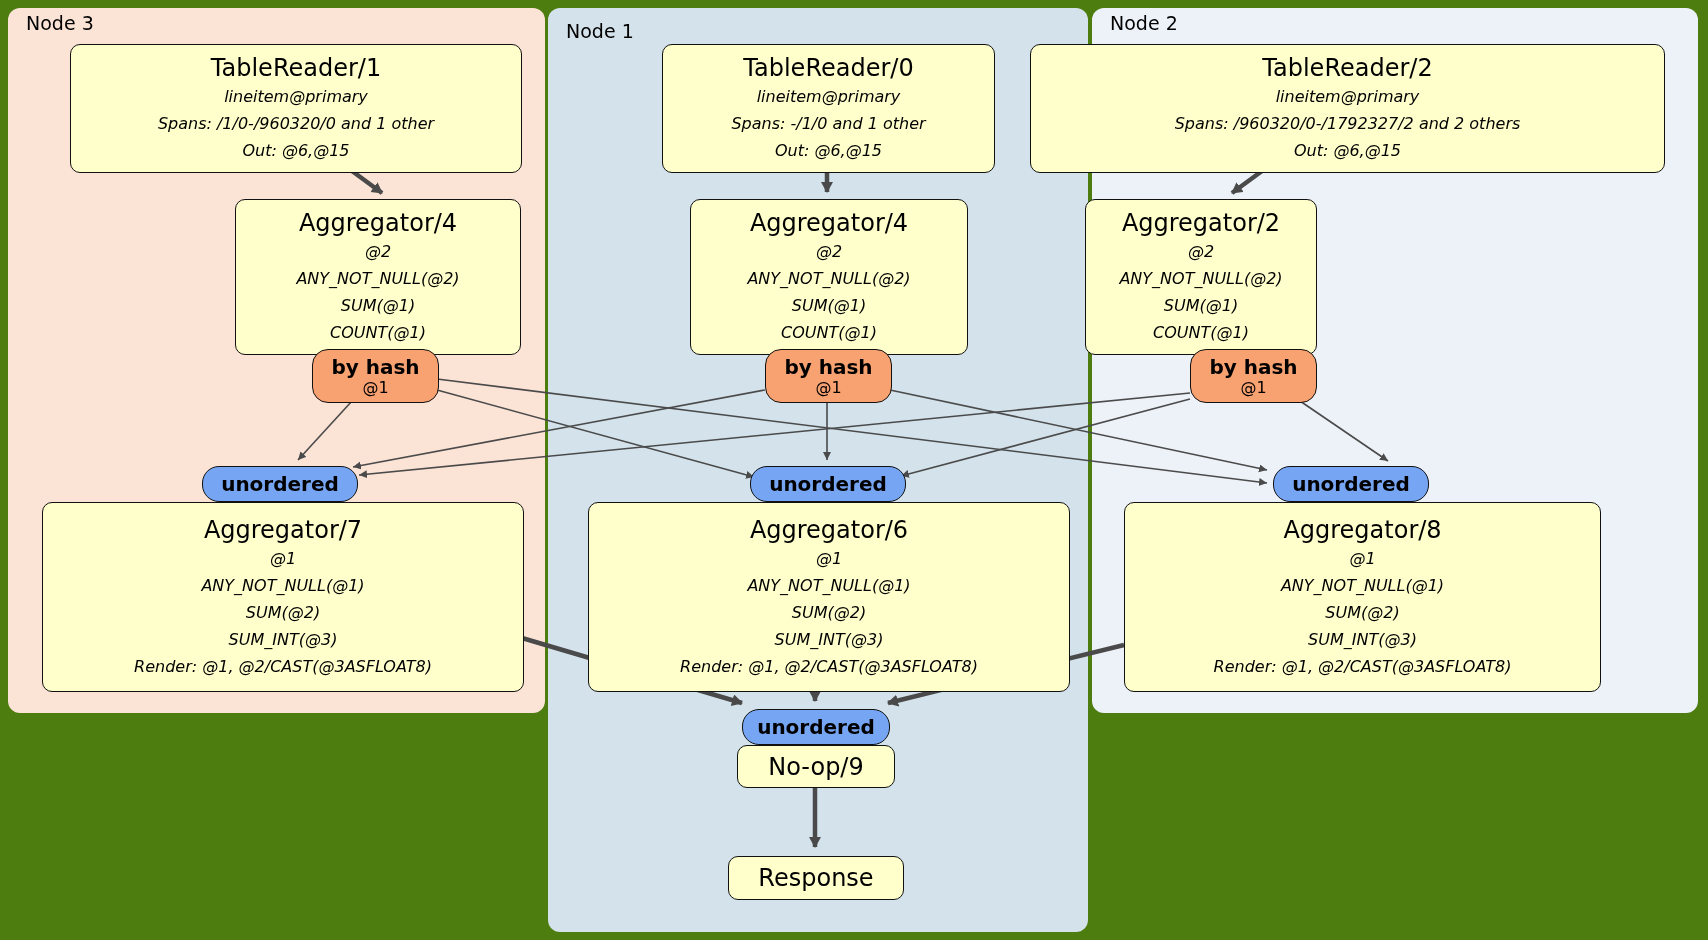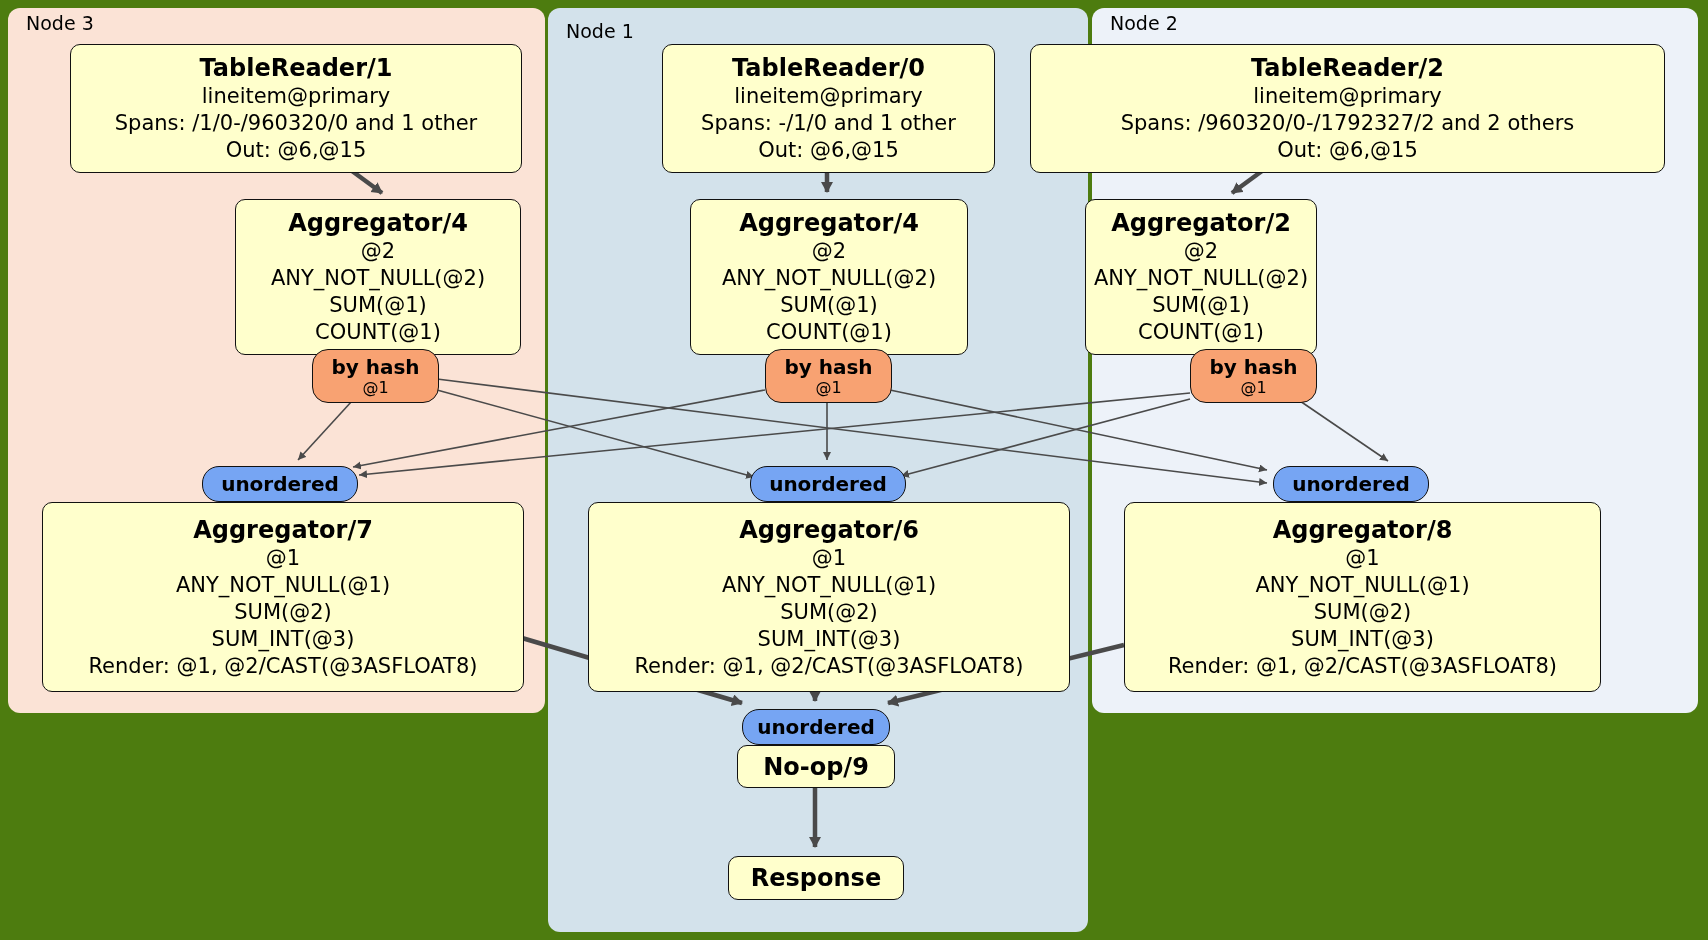--- a/index.html
+++ b/index.html
@@ -16,22 +16,22 @@
   .lbl-n3 { left:26px;  top:12px; }
   .lbl-n1 { left:566px; top:20px; }
   .lbl-n2 { left:1110px;top:12px; }
 
   .box {
     position:absolute; background:var(--box-bg,#ffffcc);
     border:1.5px solid #111; border-radius:10px;
     display:flex; flex-direction:column; justify-content:center; align-items:center;
     text-align:center; z-index:3;
   }
-  .box-title { font-weight:bold; font-size:24px; line-height:30px; }
-  .box-line  { font-size:21px; line-height:27px; white-space:nowrap; }
+  .box-title { font-weight:normal; font-size:24px; line-height:30px; }
+  .box-line  { font-size:16px; line-height:27px; white-space:nowrap;font-style:italic; }
 
   .pill {
     position:absolute; border:1.5px solid #111;
     display:flex; flex-direction:column; justify-content:center; align-items:center;
     z-index:4; text-align:left;
   }
   .pill-hash { background:var(--router-bg,#f8a272); border-radius:16px; width:125px; height:52px; }
   .pill-hash .pill-main { font-weight:bold; font-size:20px; line-height:24px; }
   .pill-hash .pill-sub  { font-size:16px; line-height:18px; }
   .pill-stream { background:var(--stream-bg,#76a5f3); border-radius:17px; width:154px; height:34px; }

